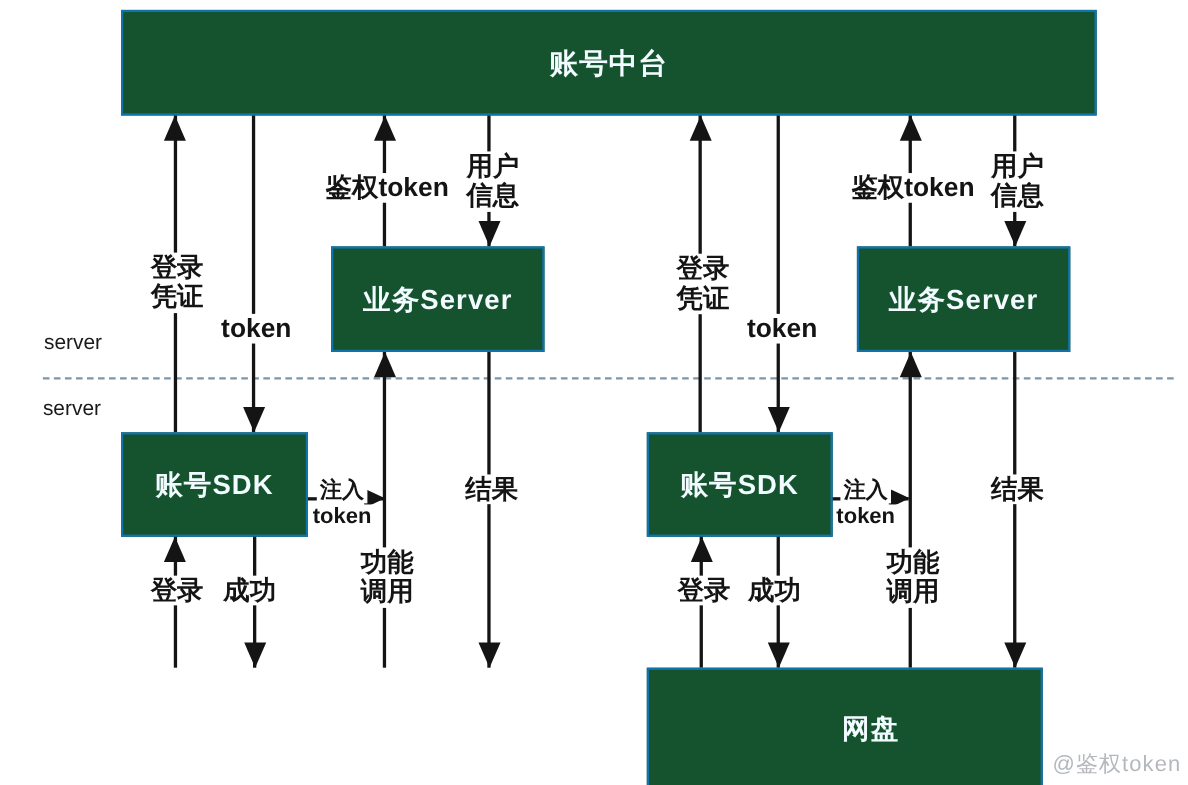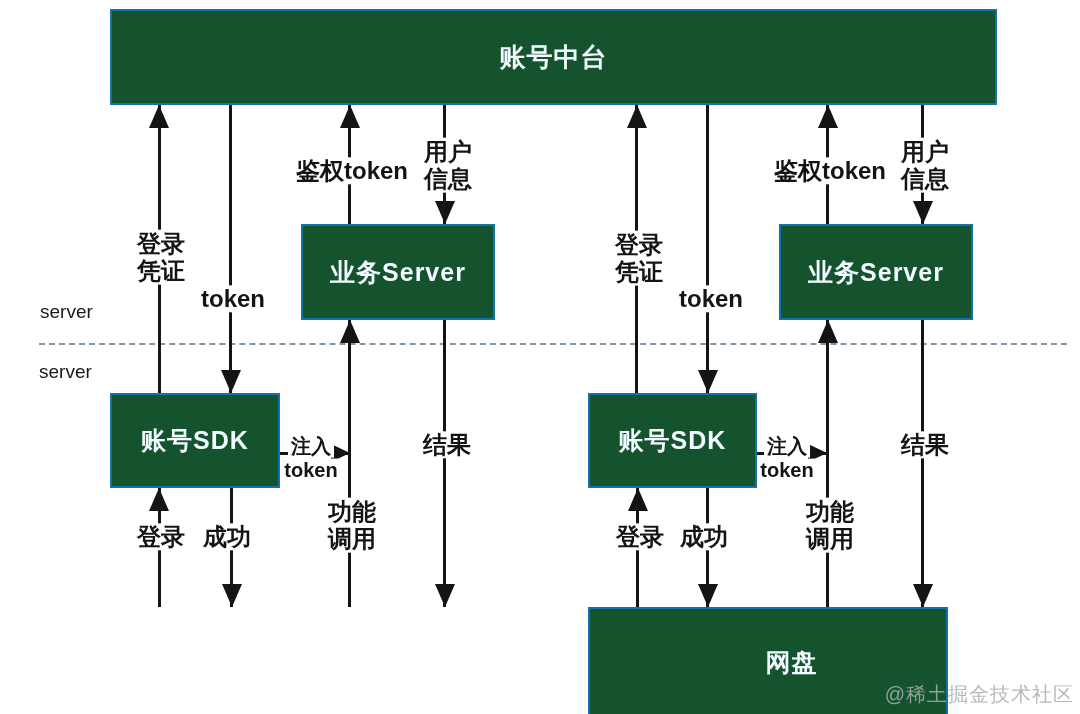--- a/index.html
+++ b/index.html
@@ -123,15 +123,15 @@
   <div class="lbl" style="left:640px;top:537px;">登录</div>
 
   <div class="vline" style="left:706px;top:488px;height:119px;"></div>
   <div class="arr down" style="left:698px;top:584px;"></div>
   <div class="lbl" style="left:704px;top:537px;">成功</div>
 
   <div class="box" style="left:588px;top:607px;width:360px;height:111px;padding-left:47px;">
       <span>网盘</span>
     </div>
 
-  <div class="wm" style="right:6px;bottom:6px;">@稀土掘金技术社区</div>
+  <div class="wm" style="right:6px;bottom:6px;">@鉴权token</div>
 
 </div>
 
 </body></html>

